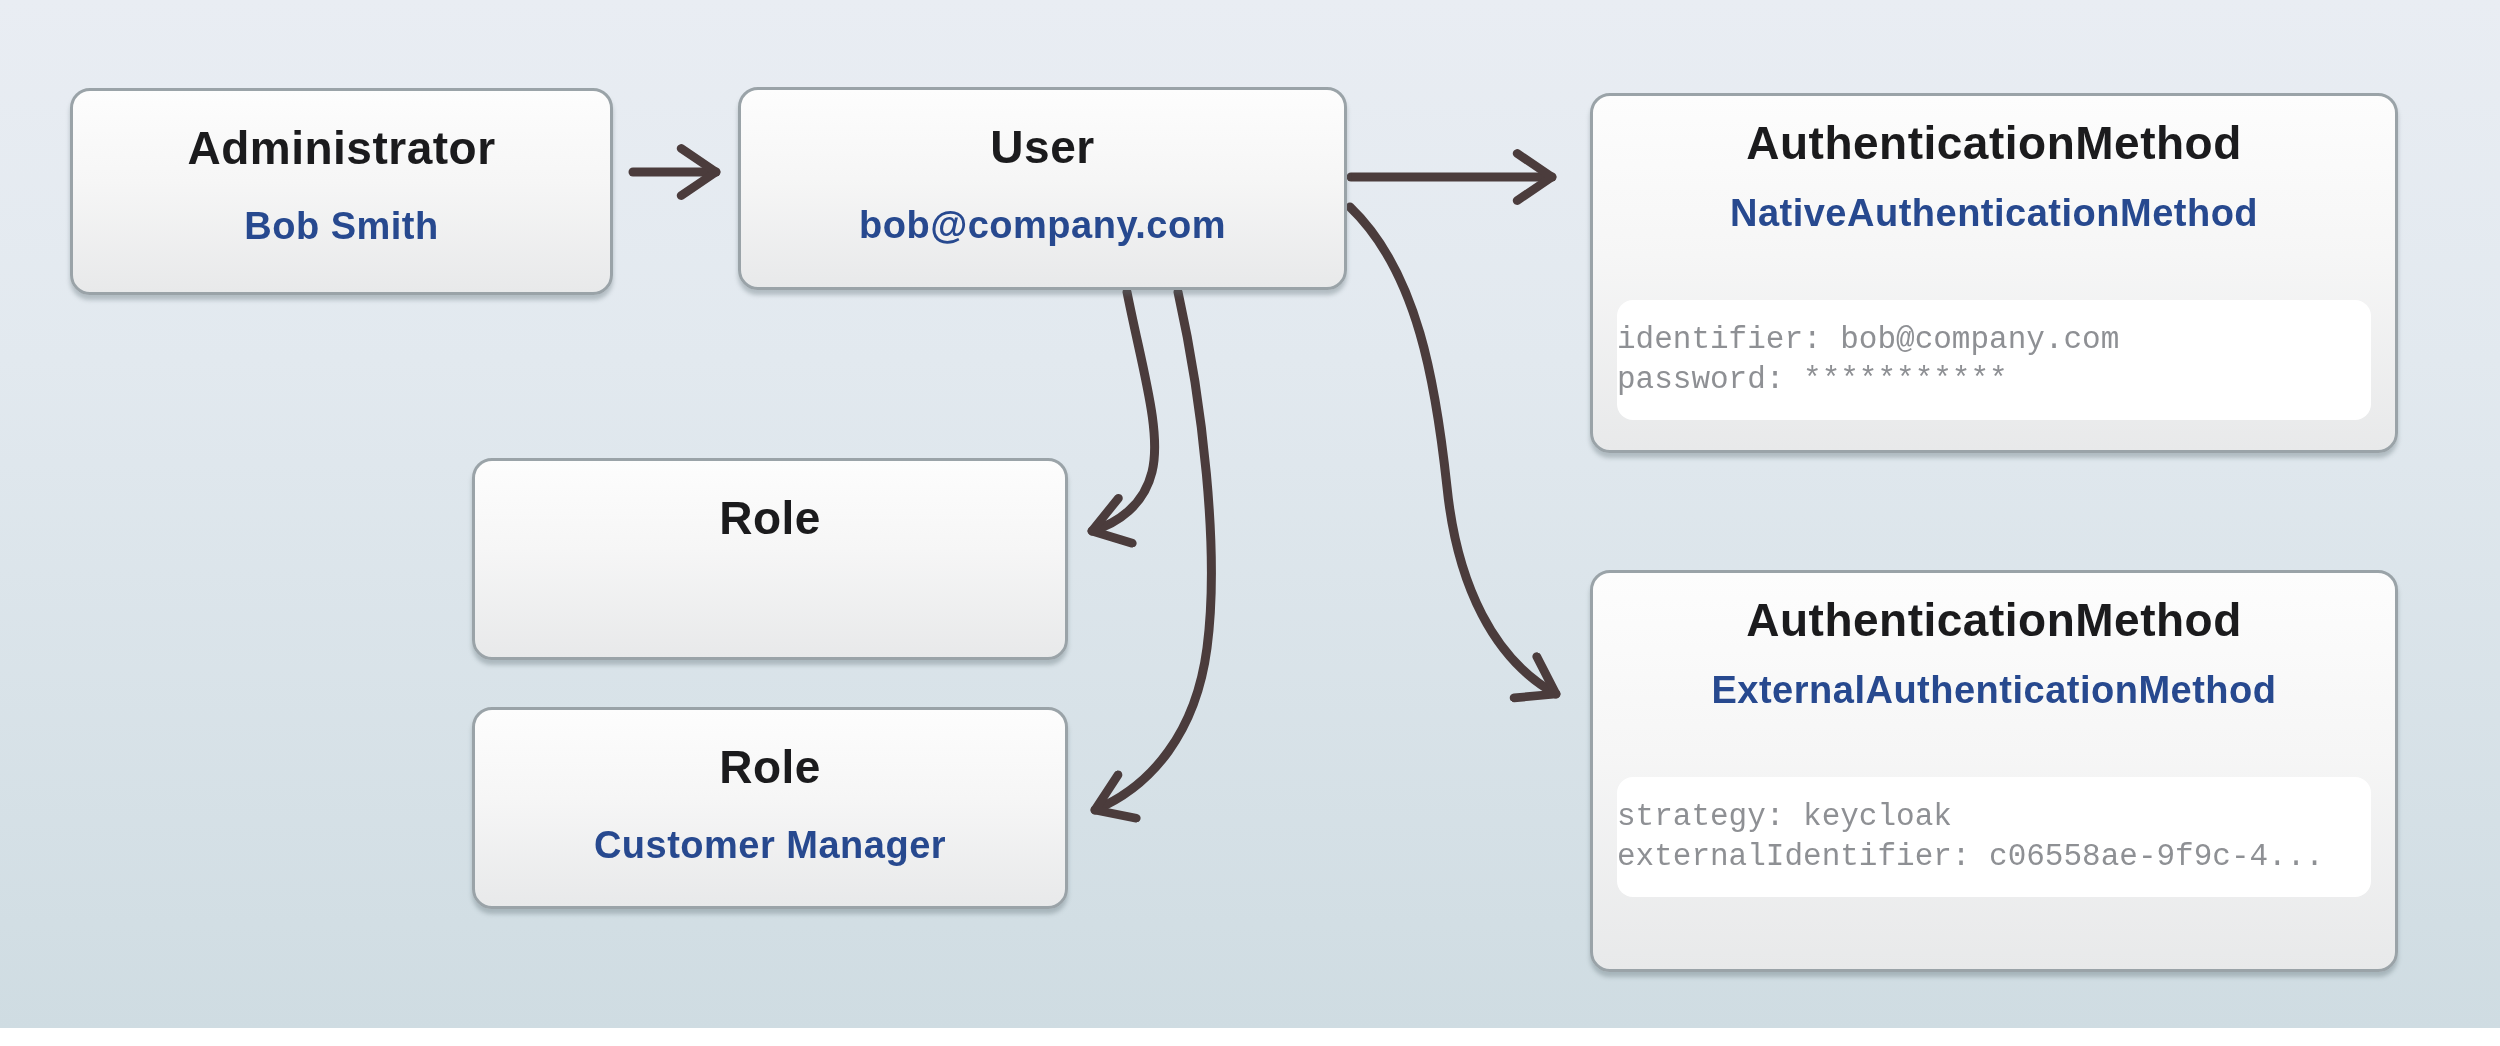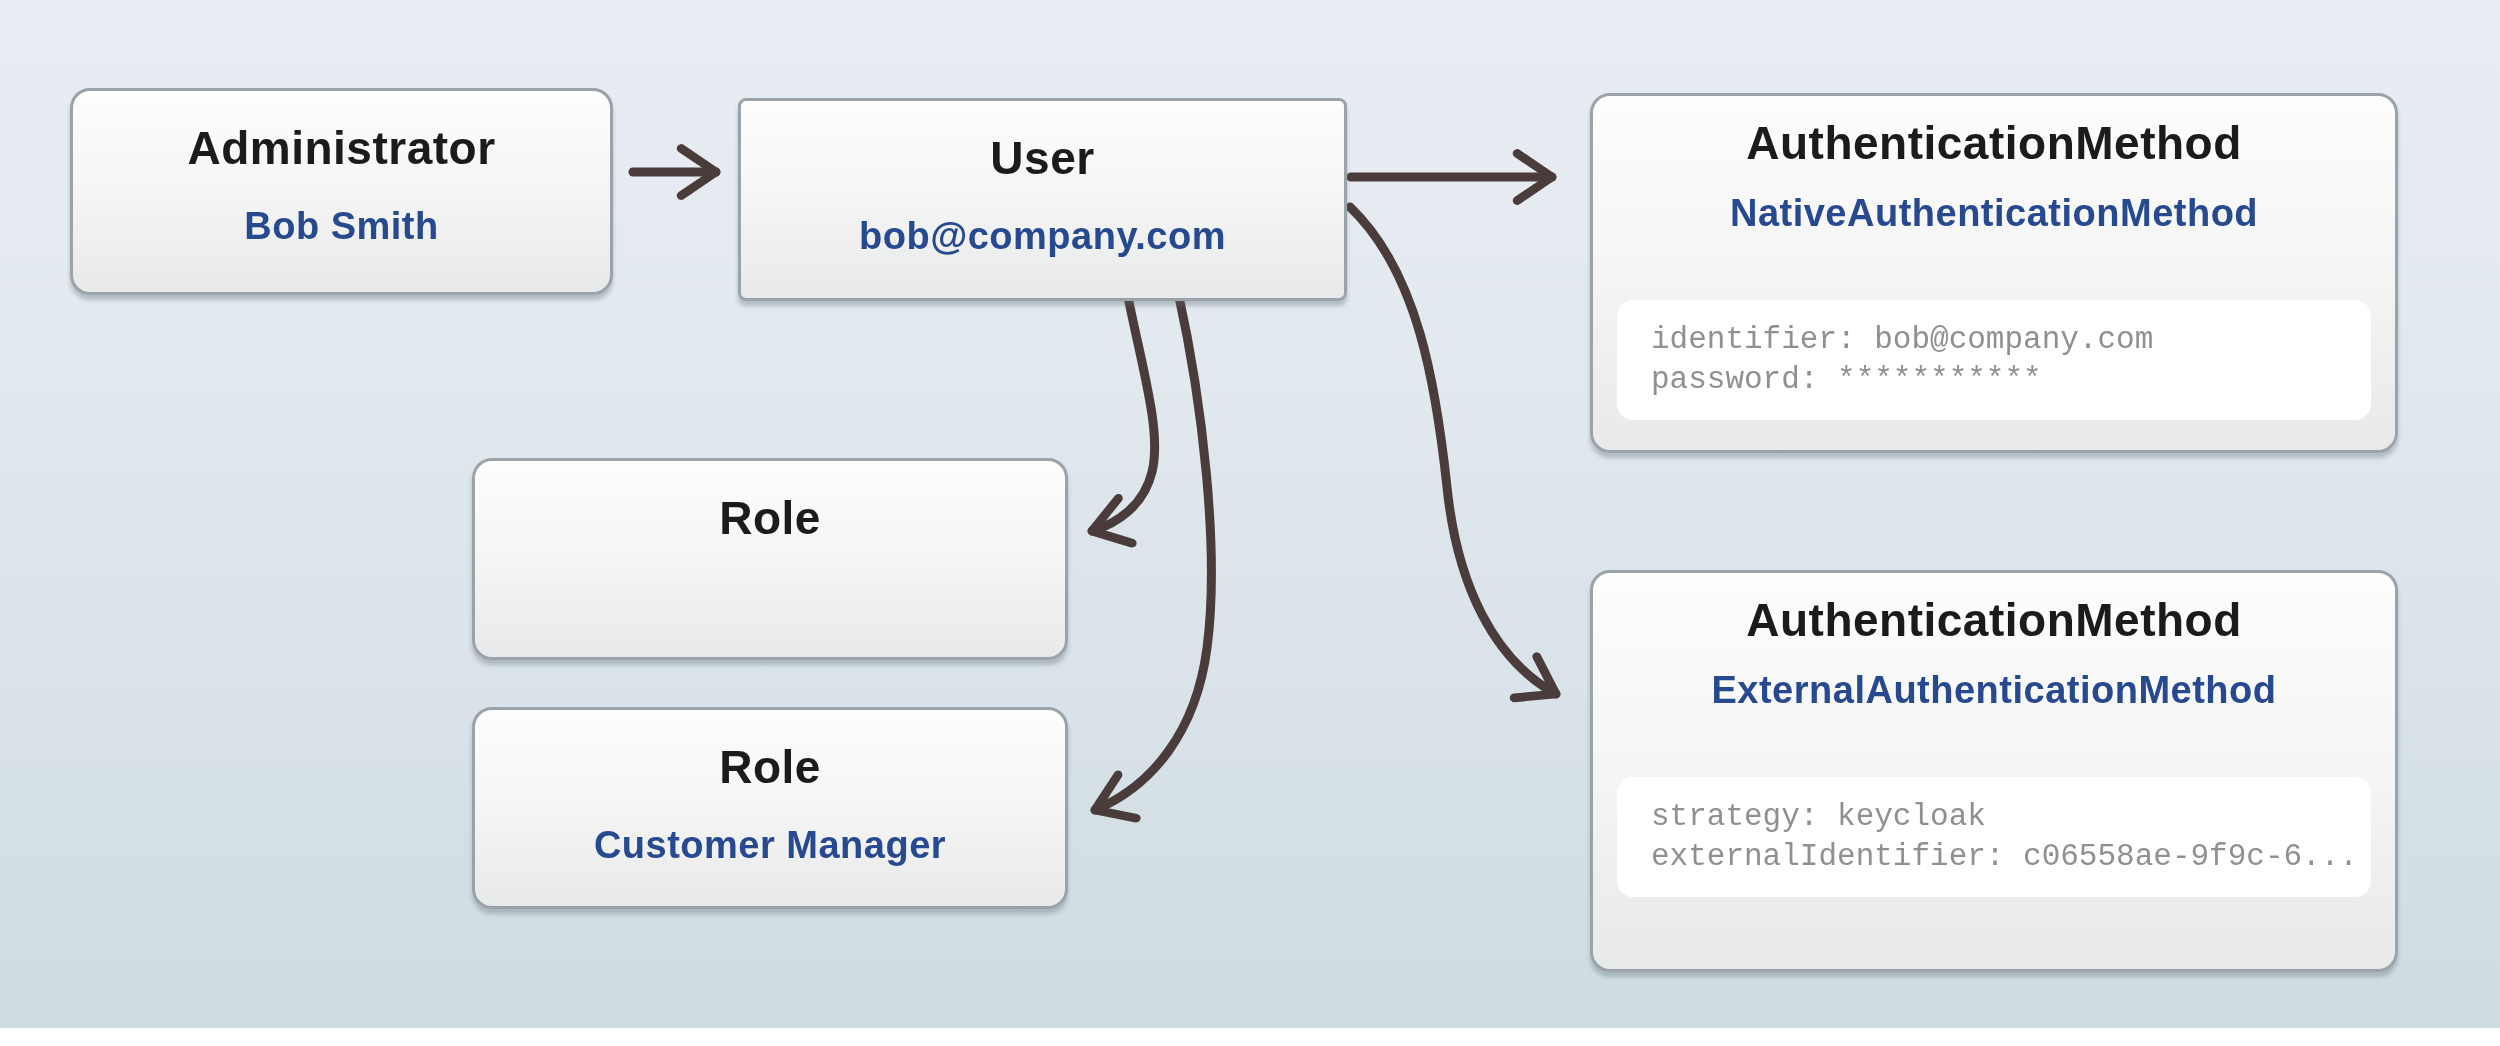--- a/index.html
+++ b/index.html
@@ -31,30 +31,29 @@
     font-size:38px;font-weight:700;color:#27498f;
     line-height:54px;letter-spacing:0.5px;
   }
   .code-box{
     box-sizing:border-box;
     margin-top:44px;
     width:754px;height:120px;
     background:#ffffff;border-radius:16px;
     display:flex;flex-direction:column;justify-content:center;
     align-items:flex-start;
-    padding-left:34px;
   }
   .code-line{
     font-family:"Liberation Mono","DejaVu Sans Mono",monospace;
     font-size:31px;color:#8e9094;line-height:40px;
     white-space:pre;
   }
   
   #node-administrator{left:70px;top:88px;width:543px;height:207px;}
-  #node-user{left:738px;top:98px;width:609px;height:203px;border-radius:8px;}
+  #node-user{left:738px;top:87px;width:609px;height:203px;}
   #node-role-order{left:472px;top:458px;width:596px;height:202px;}
   #node-role-customer{left:472px;top:707px;width:596px;height:202px;}
   #node-auth-native{left:1590px;top:93px;width:808px;height:360px;}
   #node-auth-external{left:1590px;top:570px;width:808px;height:402px;}
 </style>
 </head>
 <body>
 
 <div class="canvas">
 
@@ -99,17 +98,17 @@
       <div class="code-line">identifier: bob@company.com</div>
       <div class="code-line">password: ***********</div>
     </div>
   </div>
 
   <div class="node auth" id="node-auth-external">
     <div class="node-title">AuthenticationMethod</div>
     <div class="node-value">ExternalAuthenticationMethod</div>
     <div class="code-box">
       <div class="code-line">strategy: keycloak</div>
-      <div class="code-line">externalIdentifier: c06558ae-9f9c-6...</div>
+      <div class="code-line">externalIdentifier: c06558ae-9f9c-4...</div>
     </div>
   </div>
 
 </div>
 
 </body></html>

